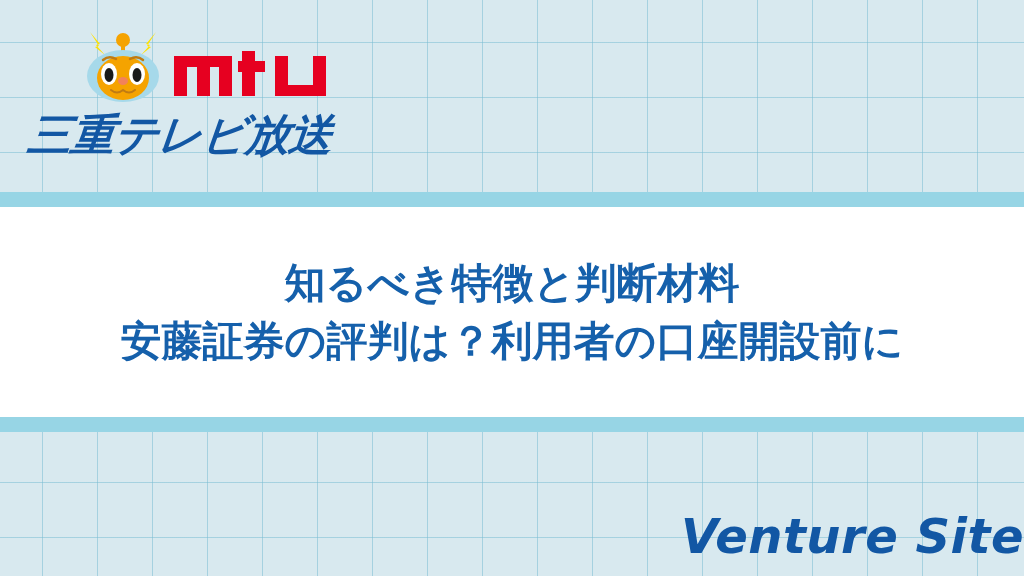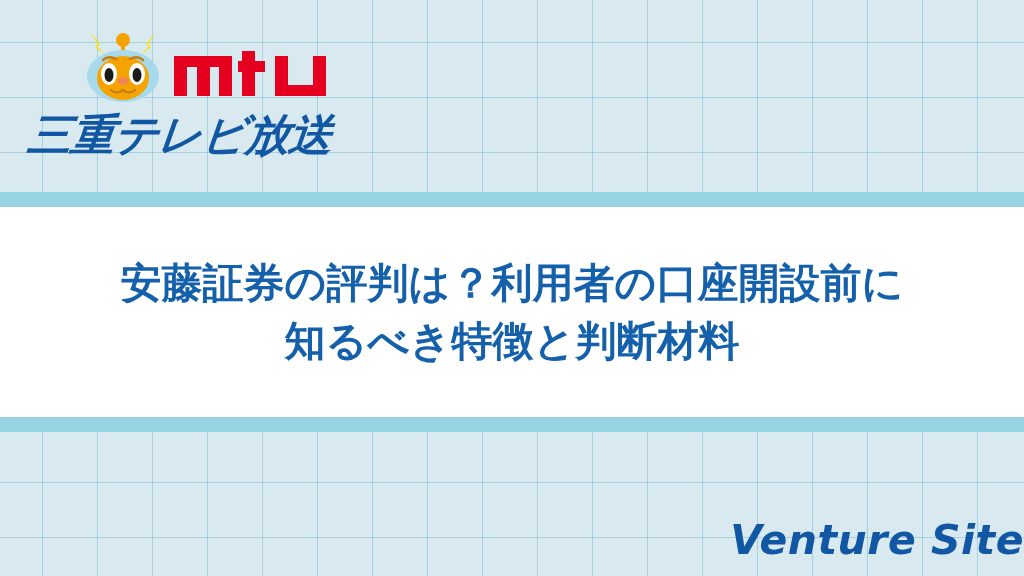--- a/index.html
+++ b/index.html
@@ -112,21 +112,21 @@
     white-space: nowrap;
     text-align: center;
   }
 
   
   .brand {
     position: absolute;
     right: 0px;
     bottom: 12px;
     font-family: "DejaVu Sans", "Liberation Sans", sans-serif;
-    font-size: 41px;
+    font-size: 48px;
     font-weight: 700;
     font-style: italic;
     color: #1257a4;
     letter-spacing: 0.5px;
     white-space: nowrap;
   }
 </style>
 </head>
 <body>
 
@@ -182,21 +182,21 @@
         </svg>
       </div>
     </div>
 
     <div class="station-name">三重テレビ放送</div>
   </div>
 
   <div class="band band-top"></div>
 
   <div class="title-panel">
+    <div class="title-line">知るべき特徴と判断材料</div>
     <div class="title-line">安藤証券の評判は？利用者の口座開設前に</div>
-    <div class="title-line">知るべき特徴と判断材料</div>
   </div>
 
   <div class="band band-bottom"></div>
 
   <div class="brand">Venture Site</div>
 
 </div>
 
 </body></html>

